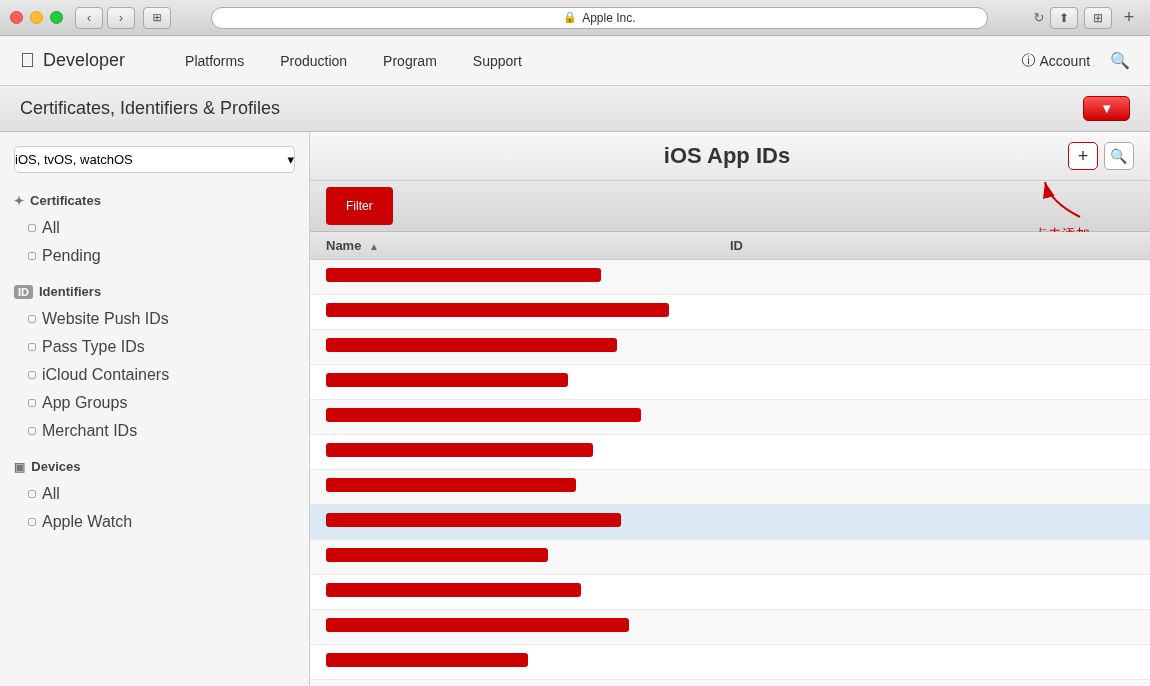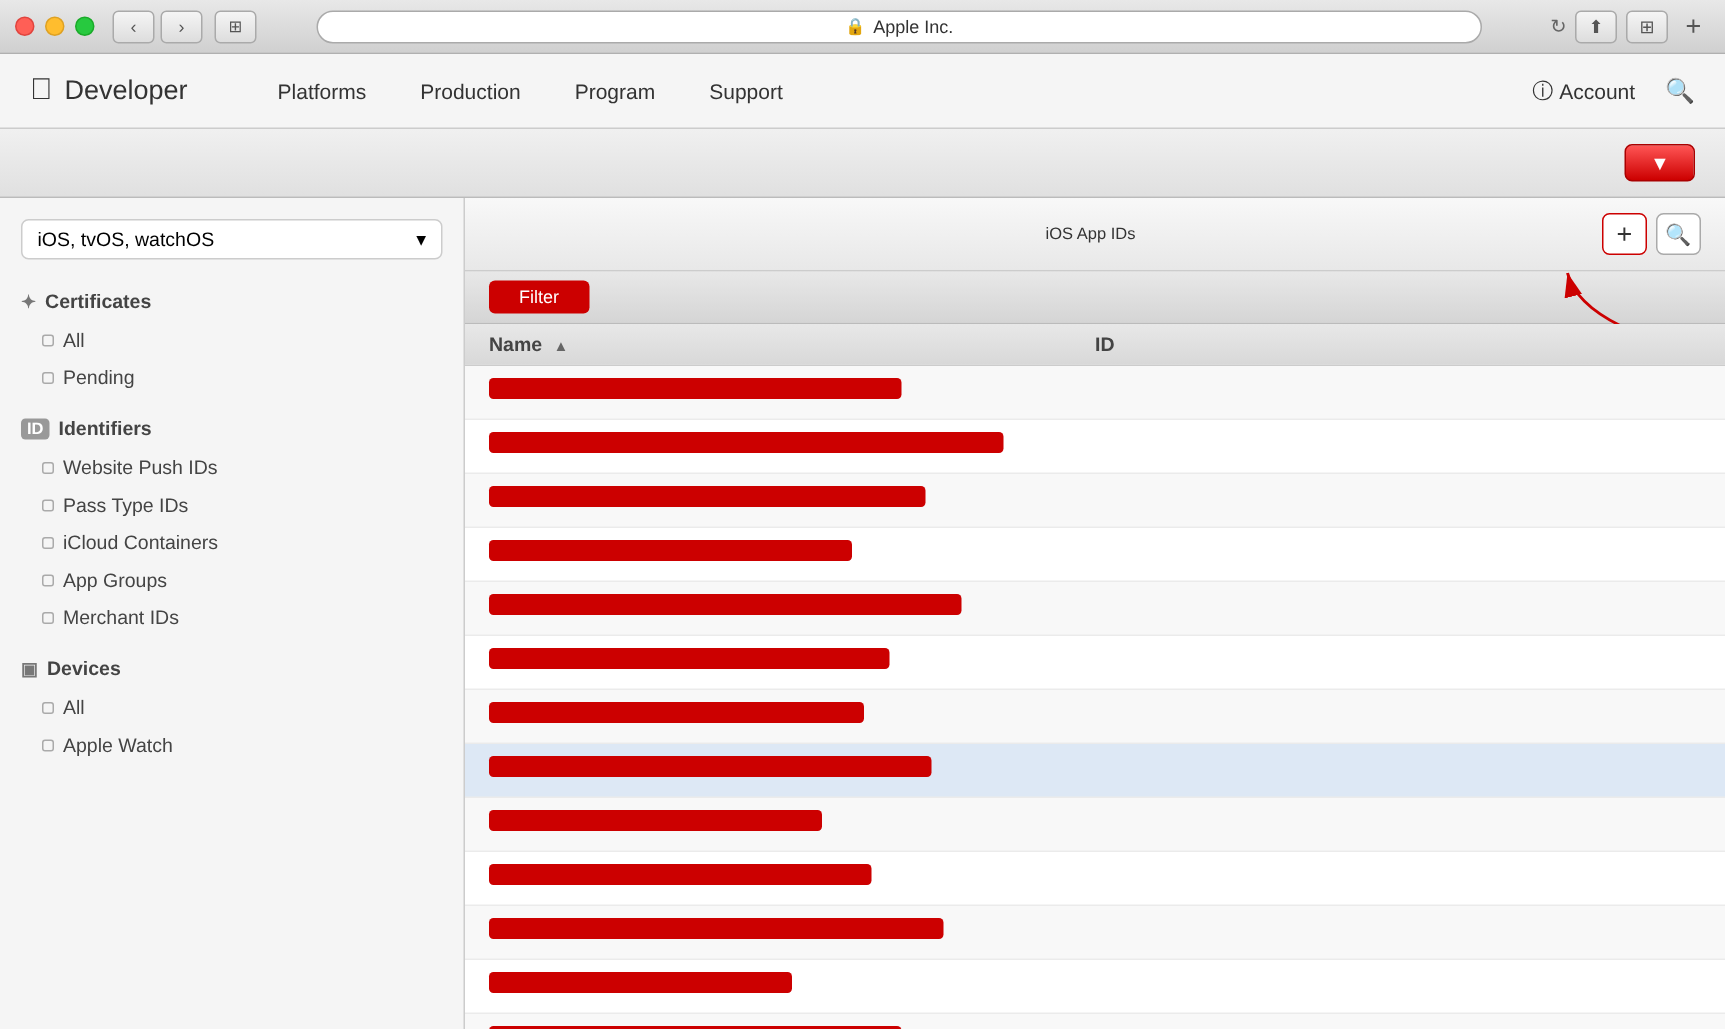--- a/index.html
+++ b/index.html
@@ -128,38 +128,38 @@
       flex-shrink: 0;
     }
     .platform-select {
       margin: 0 14px 14px;
       display: flex;
       align-items: center;
       justify-content: space-between;
       background: white;
       border: 1px solid #ccc;
       border-radius: 5px;
-      padding: 5px 10px;
+      padding: 5px 0;
       font-size: 13px;
       cursor: pointer;
     }
     .sidebar-section { margin-bottom: 8px; }
     .sidebar-section-header {
       display: flex;
       align-items: center;
       gap: 6px;
       padding: 6px 14px;
       font-size: 13px;
       font-weight: 600;
       color: #444;
     }
     .section-icon { font-size: 12px; color: #777; }
     .sidebar-item {
       padding: 5px 14px 5px 28px;
-      font-size: 13px;
+      font-size: 16px;
       color: #444;
       cursor: pointer;
       display: flex;
       align-items: center;
       gap: 6px;
     }
     .sidebar-item.active {
       background: #d0d0d0;
       border-radius: 4px;
       margin: 0 8px;
@@ -187,22 +187,22 @@
       background: linear-gradient(to bottom, #f8f8f8, #e8e8e8);
       border-bottom: 1px solid #ccc;
       padding: 10px 16px;
       display: flex;
       align-items: center;
       position: relative;
     }
     .content-title {
       flex: 1;
       text-align: center;
-      font-size: 11px;
-      font-weight: 400;
+      font-size: 22px;
+      font-weight: 700;
       color: #333;
     }
     .content-actions { display: flex; gap: 6px; }
     .add-btn {
       width: 30px; height: 28px;
       background: white;
       border: 1.5px solid #cc0000;
       border-radius: 5px;
       display: flex; align-items: center; justify-content: center;
       font-size: 18px; font-weight: 300; color: #333;
@@ -228,21 +228,21 @@
       gap: 10px;
     }
     .filter-btn {
       background: #cc0000;
       border: none;
       border-radius: 4px;
       padding: 4px 20px;
       color: white;
       font-size: 12px;
       cursor: pointer;
-      height: 22px;
+      height: 38px;
     }
 
     
     .table-container {
       flex: 1;
       overflow-y: auto;
     }
     .table-header {
       display: grid;
       grid-template-columns: 1fr 1fr;
@@ -331,20 +331,21 @@
   <div class="nav-right">
     <div class="account-link">
       <span>ⓘ</span>
       <span>Account</span>
     </div>
     <span class="search-icon-nav">🔍</span>
   </div>
 </div>
 
 <div class="page-header">
+  <span class="page-title">Certificates, Identifiers &amp; Profiles</span>
   <div class="header-right">
     <div class="account-btn">
       <span>▼</span>
     </div>
   </div>
 </div>
 
 <div class="main-layout">
 
   <div class="sidebar">

